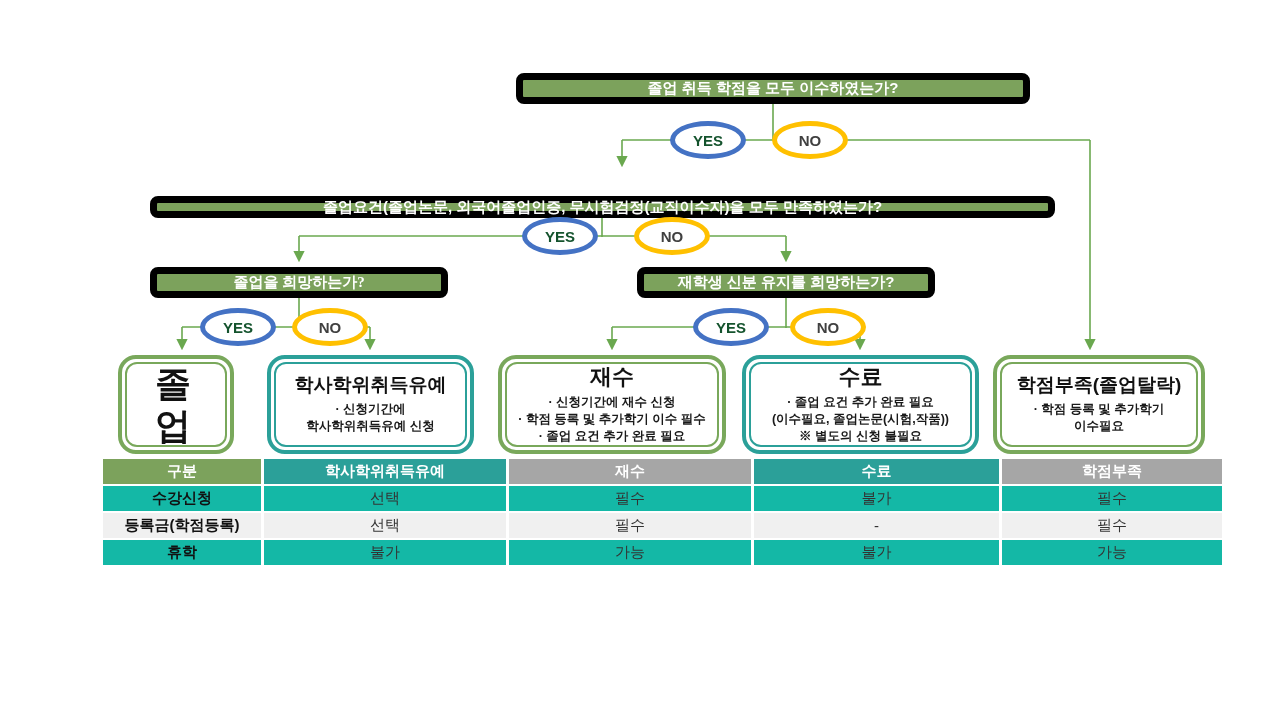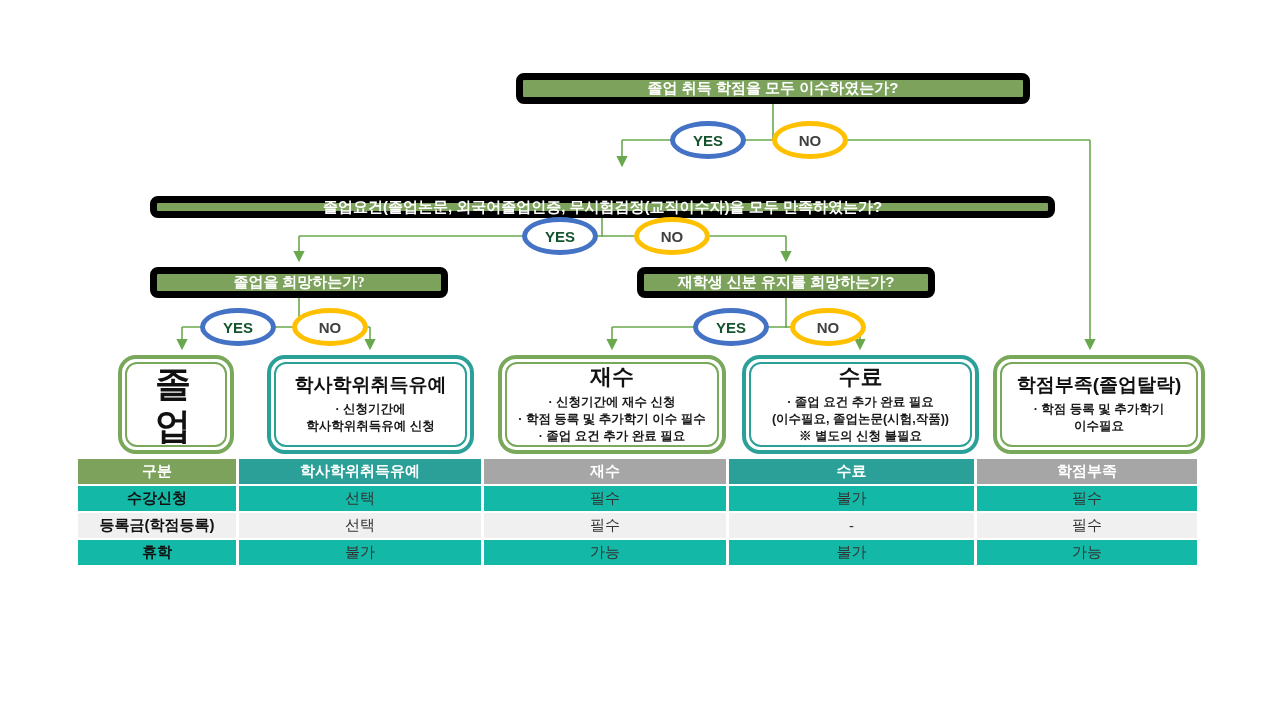--- a/index.html
+++ b/index.html
@@ -72,21 +72,21 @@
   .rbox.green .rbox-inner { border: 2px solid #79A85B; }
   .rbox.teal  .rbox-inner { border: 2px solid #2BA099; }
   .rbox-title { font-weight: bold; color: #111111; font-size: 19px; line-height: 1.15; }
   .rbox-title.big { font-size: 36px; letter-spacing: 6px; }
   .rbox-title.xl  { font-size: 22px; }
   .rbox-lines { margin-top: 5px; font-size: 12.5px; font-weight: bold; color: #1a1a1a; line-height: 1.35; }
 
   
   .table {
     position: absolute;
-    left: 78px;
+    left: 103px;
     top: 459px;
     display: grid;
     grid-template-columns: 158px 242px 242px 245px 220px;
     column-gap: 3px;
     row-gap: 2px;
     z-index: 2;
   }
   .cell {
     height: 25px;
     display: flex;

